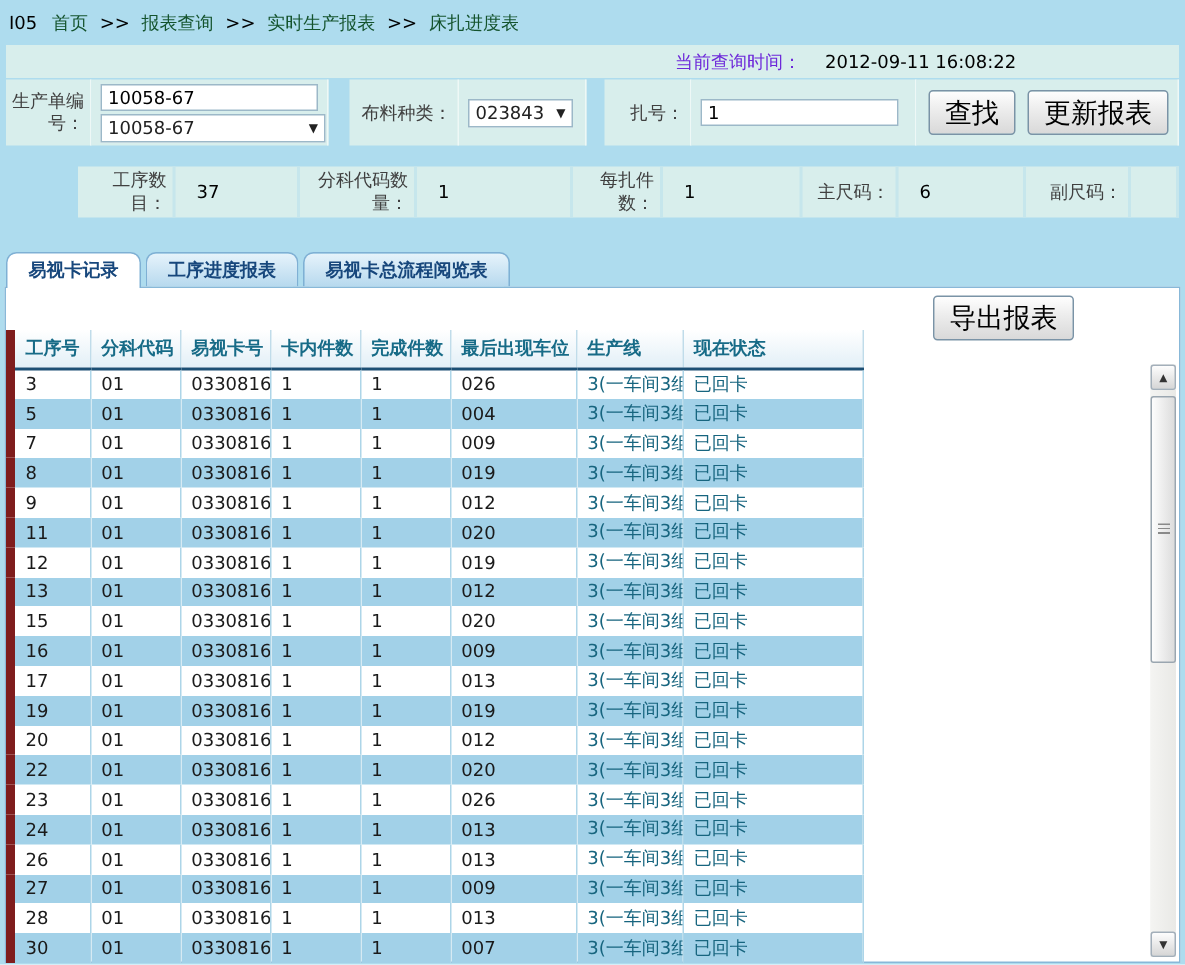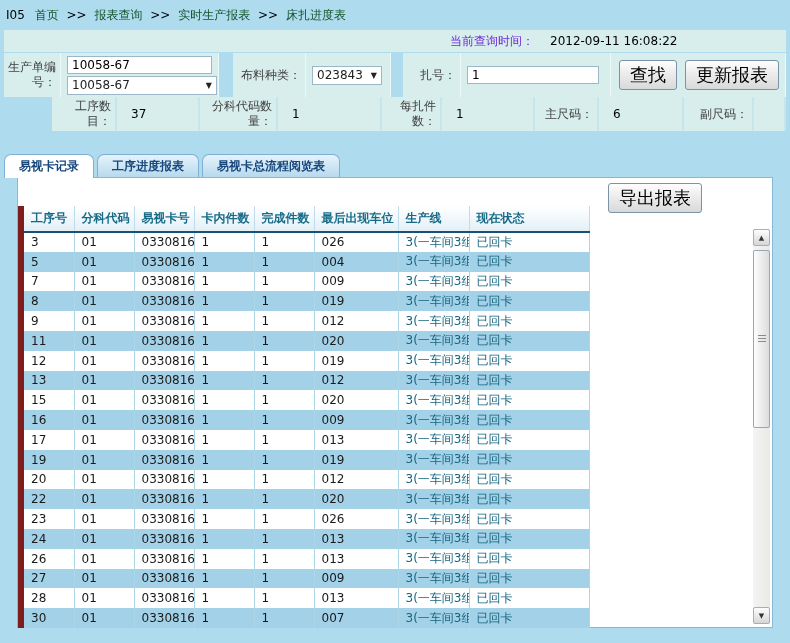--- a/index.html
+++ b/index.html
@@ -43,38 +43,38 @@
   .combo .arrow { font-size:8px; color:#222; margin-left:6px; }
   .fbuttons { justify-content:flex-end; padding-right:6px; gap:8px; }
   .btn {
     border:1px solid #7a93a6; border-radius:3px;
     background:linear-gradient(#fefefe,#ececec 45%,#d9d9d9);
     padding:2px 10px; font-size:18px; font-family:"DejaVu Sans", sans-serif;
     color:#000; cursor:pointer;
   }
 
   
-  .stat-row { margin:0 4px 0 4px; height:34px; display:flex;padding-left:48px; }
+  .stat-row { margin:14px 4px 0 4px; height:34px; display:flex;padding-left:48px; }
   .scell { background:#d8eeec; height:100%; display:flex; align-items:center; border-right:2px solid #c6e6ec; }
   .s-label { justify-content:flex-end; text-align:right; color:#404040; padding-right:4px; line-height:15px; }
   .s-value { padding-left:14px; color:#000; }
 
   
   .tabs { margin:22px 0 0 4px; height:24px; display:flex; align-items:flex-end; gap:3px; position:relative; z-index:2; }
   .tab {
     height:23px; line-height:22px; padding:0 14px;
     border:1px solid #7fb0d4; border-bottom:none; border-radius:7px 7px 0 0;
     background:linear-gradient(#e6f3fb,#b7d9ee);
     color:#17477c; font-weight:bold; cursor:pointer;
   }
   .tab.active { background:#fff; height:24px; margin-bottom:-1px; }
 
   
   .panel {
-    position:relative; margin:0 17px; height:451px;
+    position:relative; margin:0 3px; height:451px;
     background:#fff; border:1px solid #88b8d8; z-index:1;
   }
   .export-btn { position:absolute; top:5px; right:70px; }
 
   
   table.grid { border-collapse:collapse; table-layout:fixed; width:568px; margin:28px 0 0 0; border-left:6px solid #7f1d1d; }
   .grid th {
     height:26px; text-align:left; font-weight:bold; color:#176b87; font-size:12px;
     background:linear-gradient(#ffffff,#e2eff7);
     border-bottom:2px solid #1c4f74; border-right:1px solid #c0dcea;

